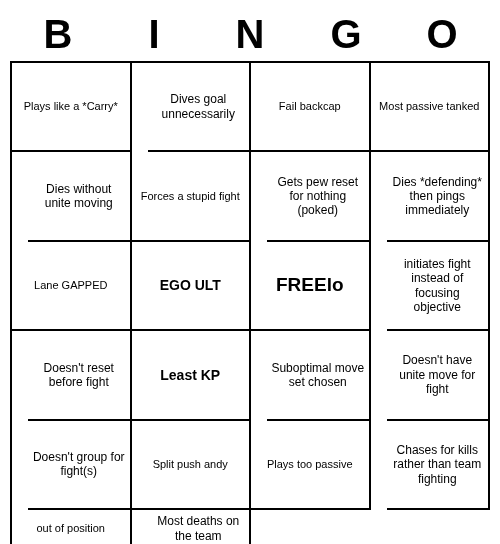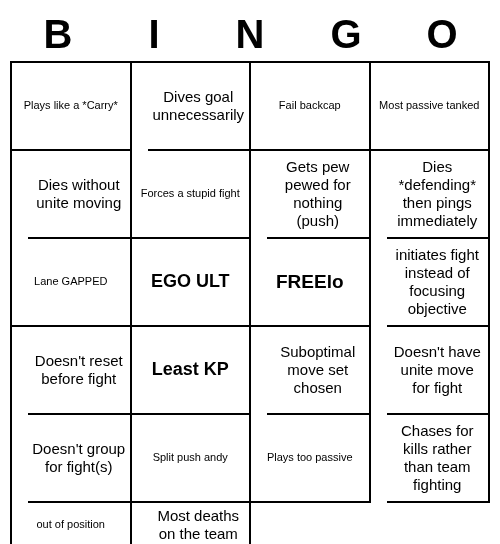--- a/index.html
+++ b/index.html
@@ -57,32 +57,32 @@
       justify-content: center;
       text-align: center;
       padding: 4px;
       font-size: 11px;
       color: #000;
       line-height: 1.2;
       background: #fff;
     }
 
     .bingo-cell.large-text {
-      font-size: 18px;
+      font-size: 14px;
       font-weight: bold;
       text-align: center;
     }
 
     .bingo-cell.medium-text {
       font-size: 19px;
       font-weight: bold;
     }
 
     .bingo-cell.small-text {
-      font-size: 15px;
+      font-size: 12px;
       margin-left: 16px;
     }
   </style>
 </head>
 <body>
 
 <div id="bingo-container">
   <div id="bingo-title">
   <span class="bingo-letter">B</span>
       <span class="bingo-letter">I</span>
@@ -103,21 +103,21 @@
       <div class="bingo-cell">
         <span>Most passive tanked</span>
       </div>
       <div class="bingo-cell small-text">
         <span>Dies without unite moving</span>
       </div>
       <div class="bingo-cell">
         <span>Forces a stupid fight</span>
       </div>
       <div class="bingo-cell small-text">
-        <span>Gets pew pewed for nothing (push)</span>
+        <span>Gets pew reset for nothing (poked)</span>
       </div>
       <div class="bingo-cell small-text">
         <span>Dies *defending* then pings immediately</span>
       </div>
       <div class="bingo-cell">
         <span>Lane GAPPED</span>
       </div>
       <div class="bingo-cell large-text">
         <span>EGO ULT</span>
       </div>

